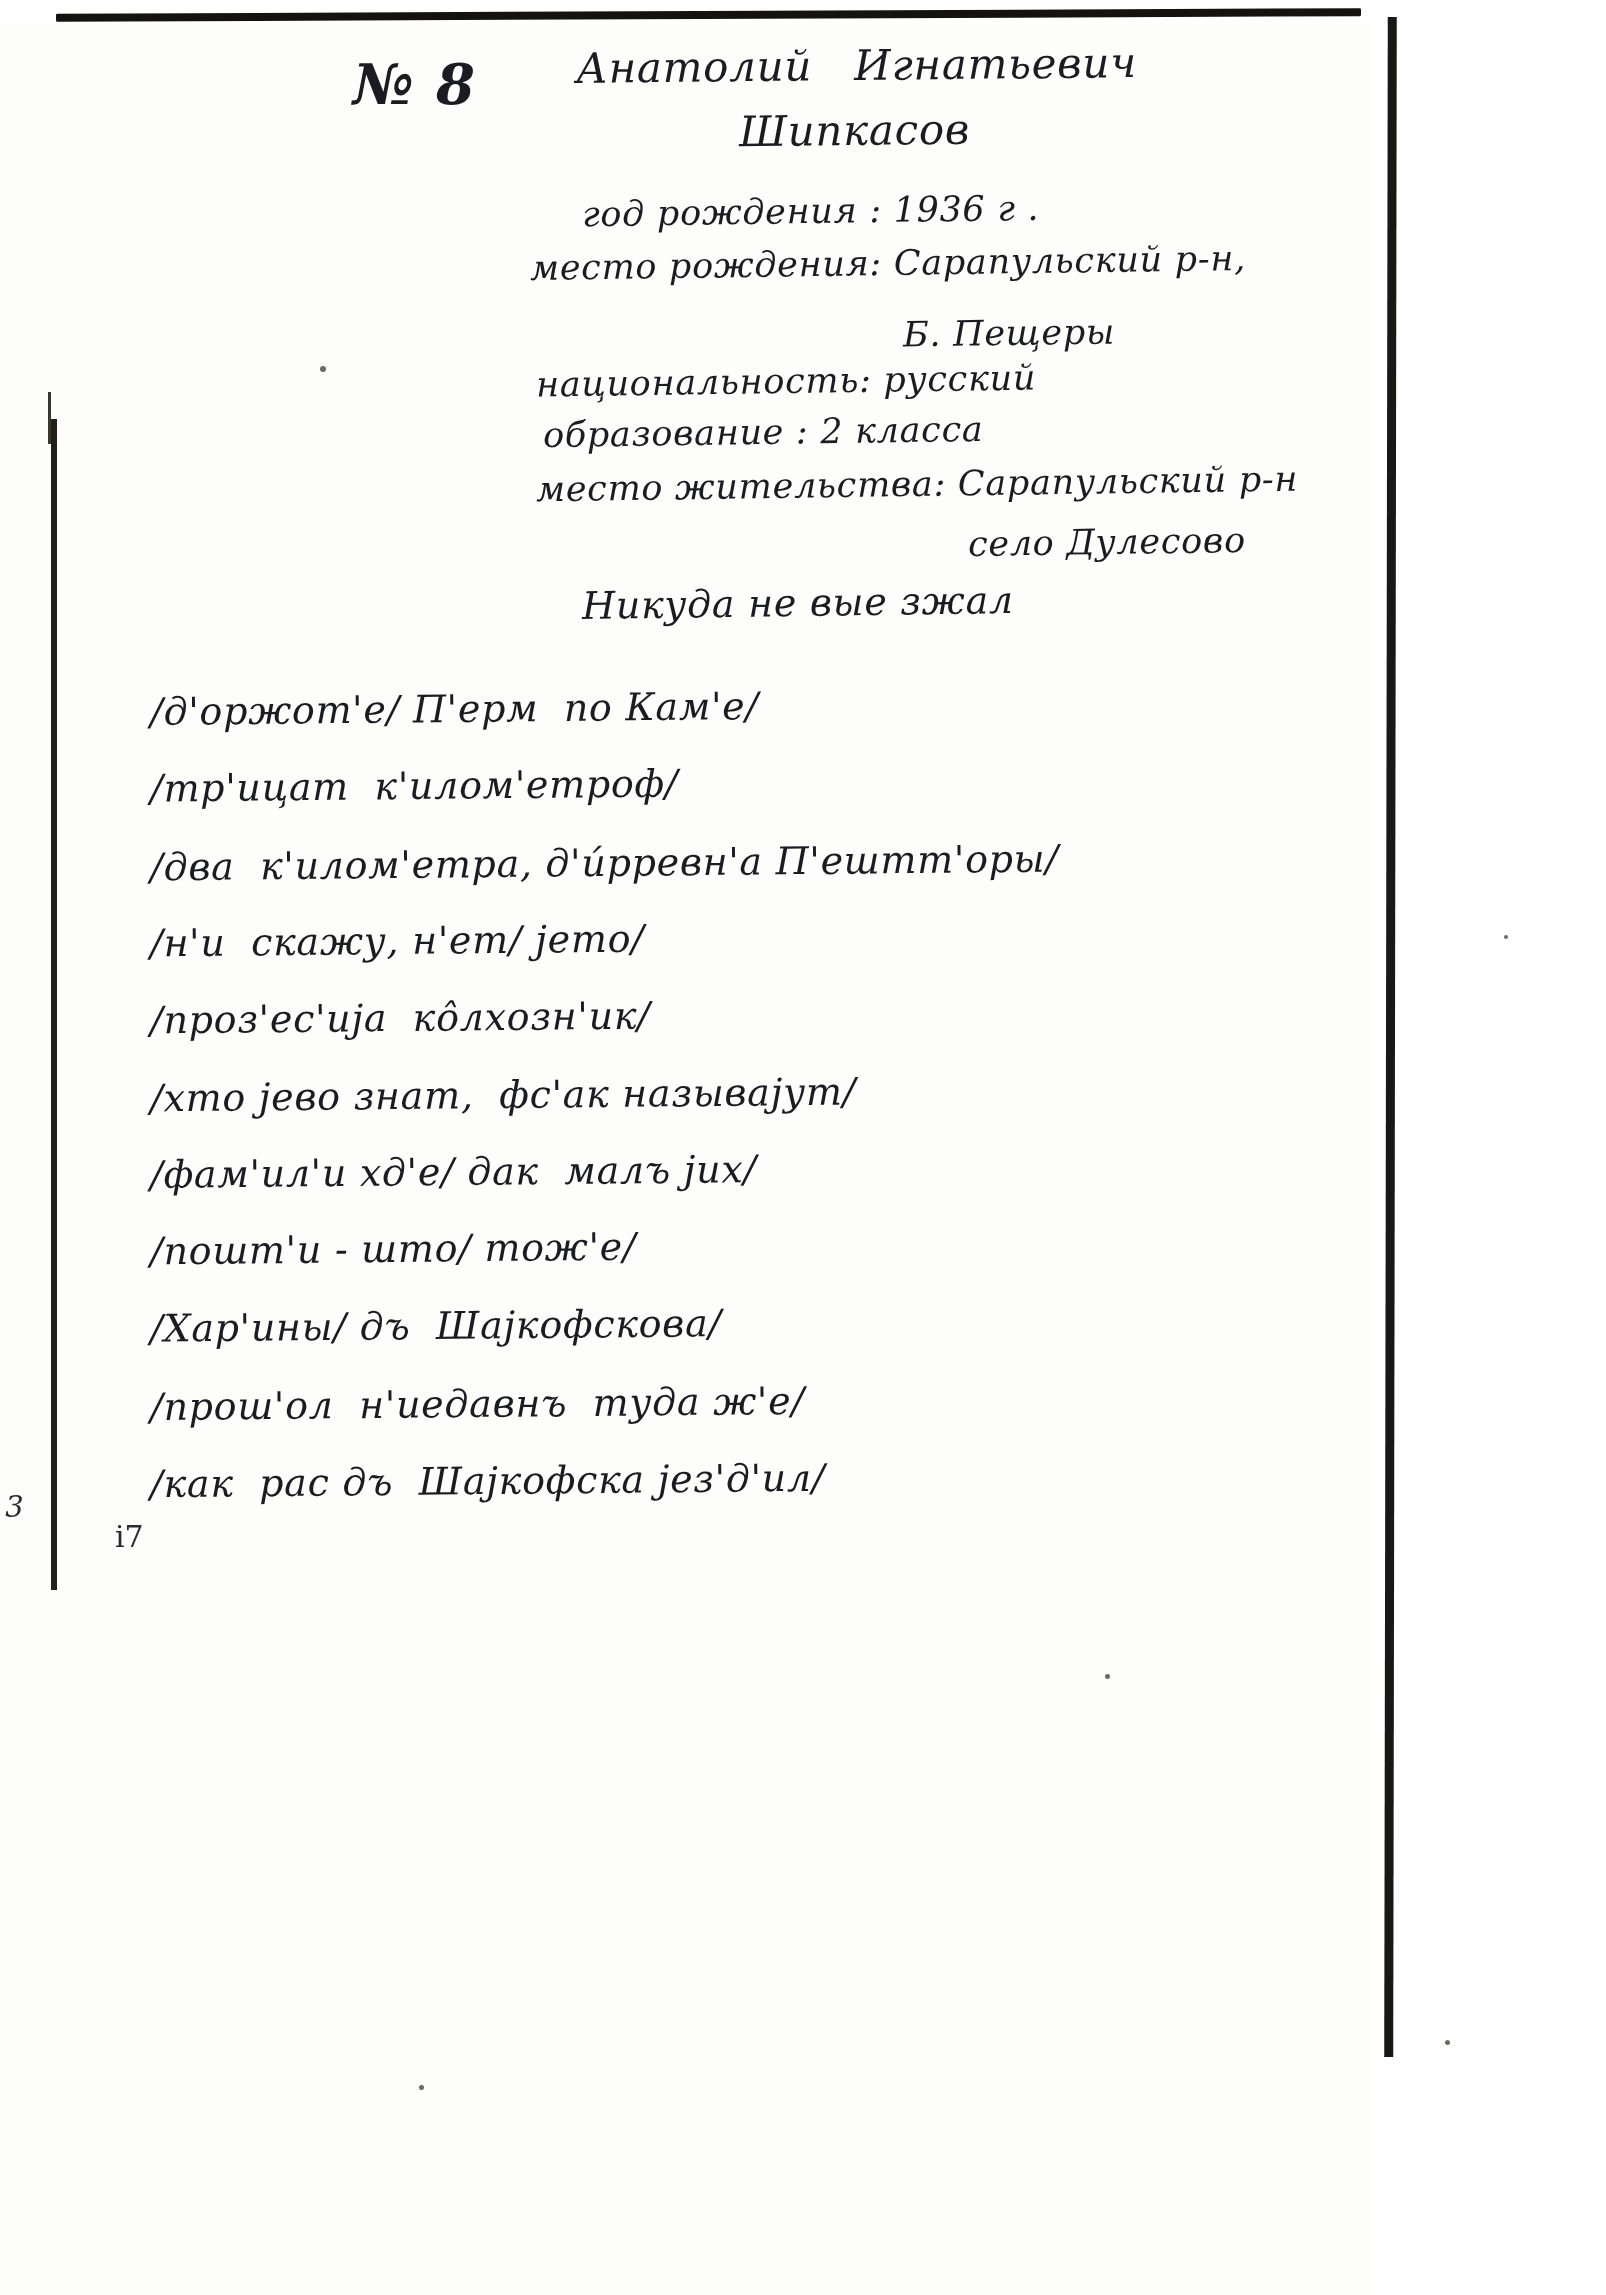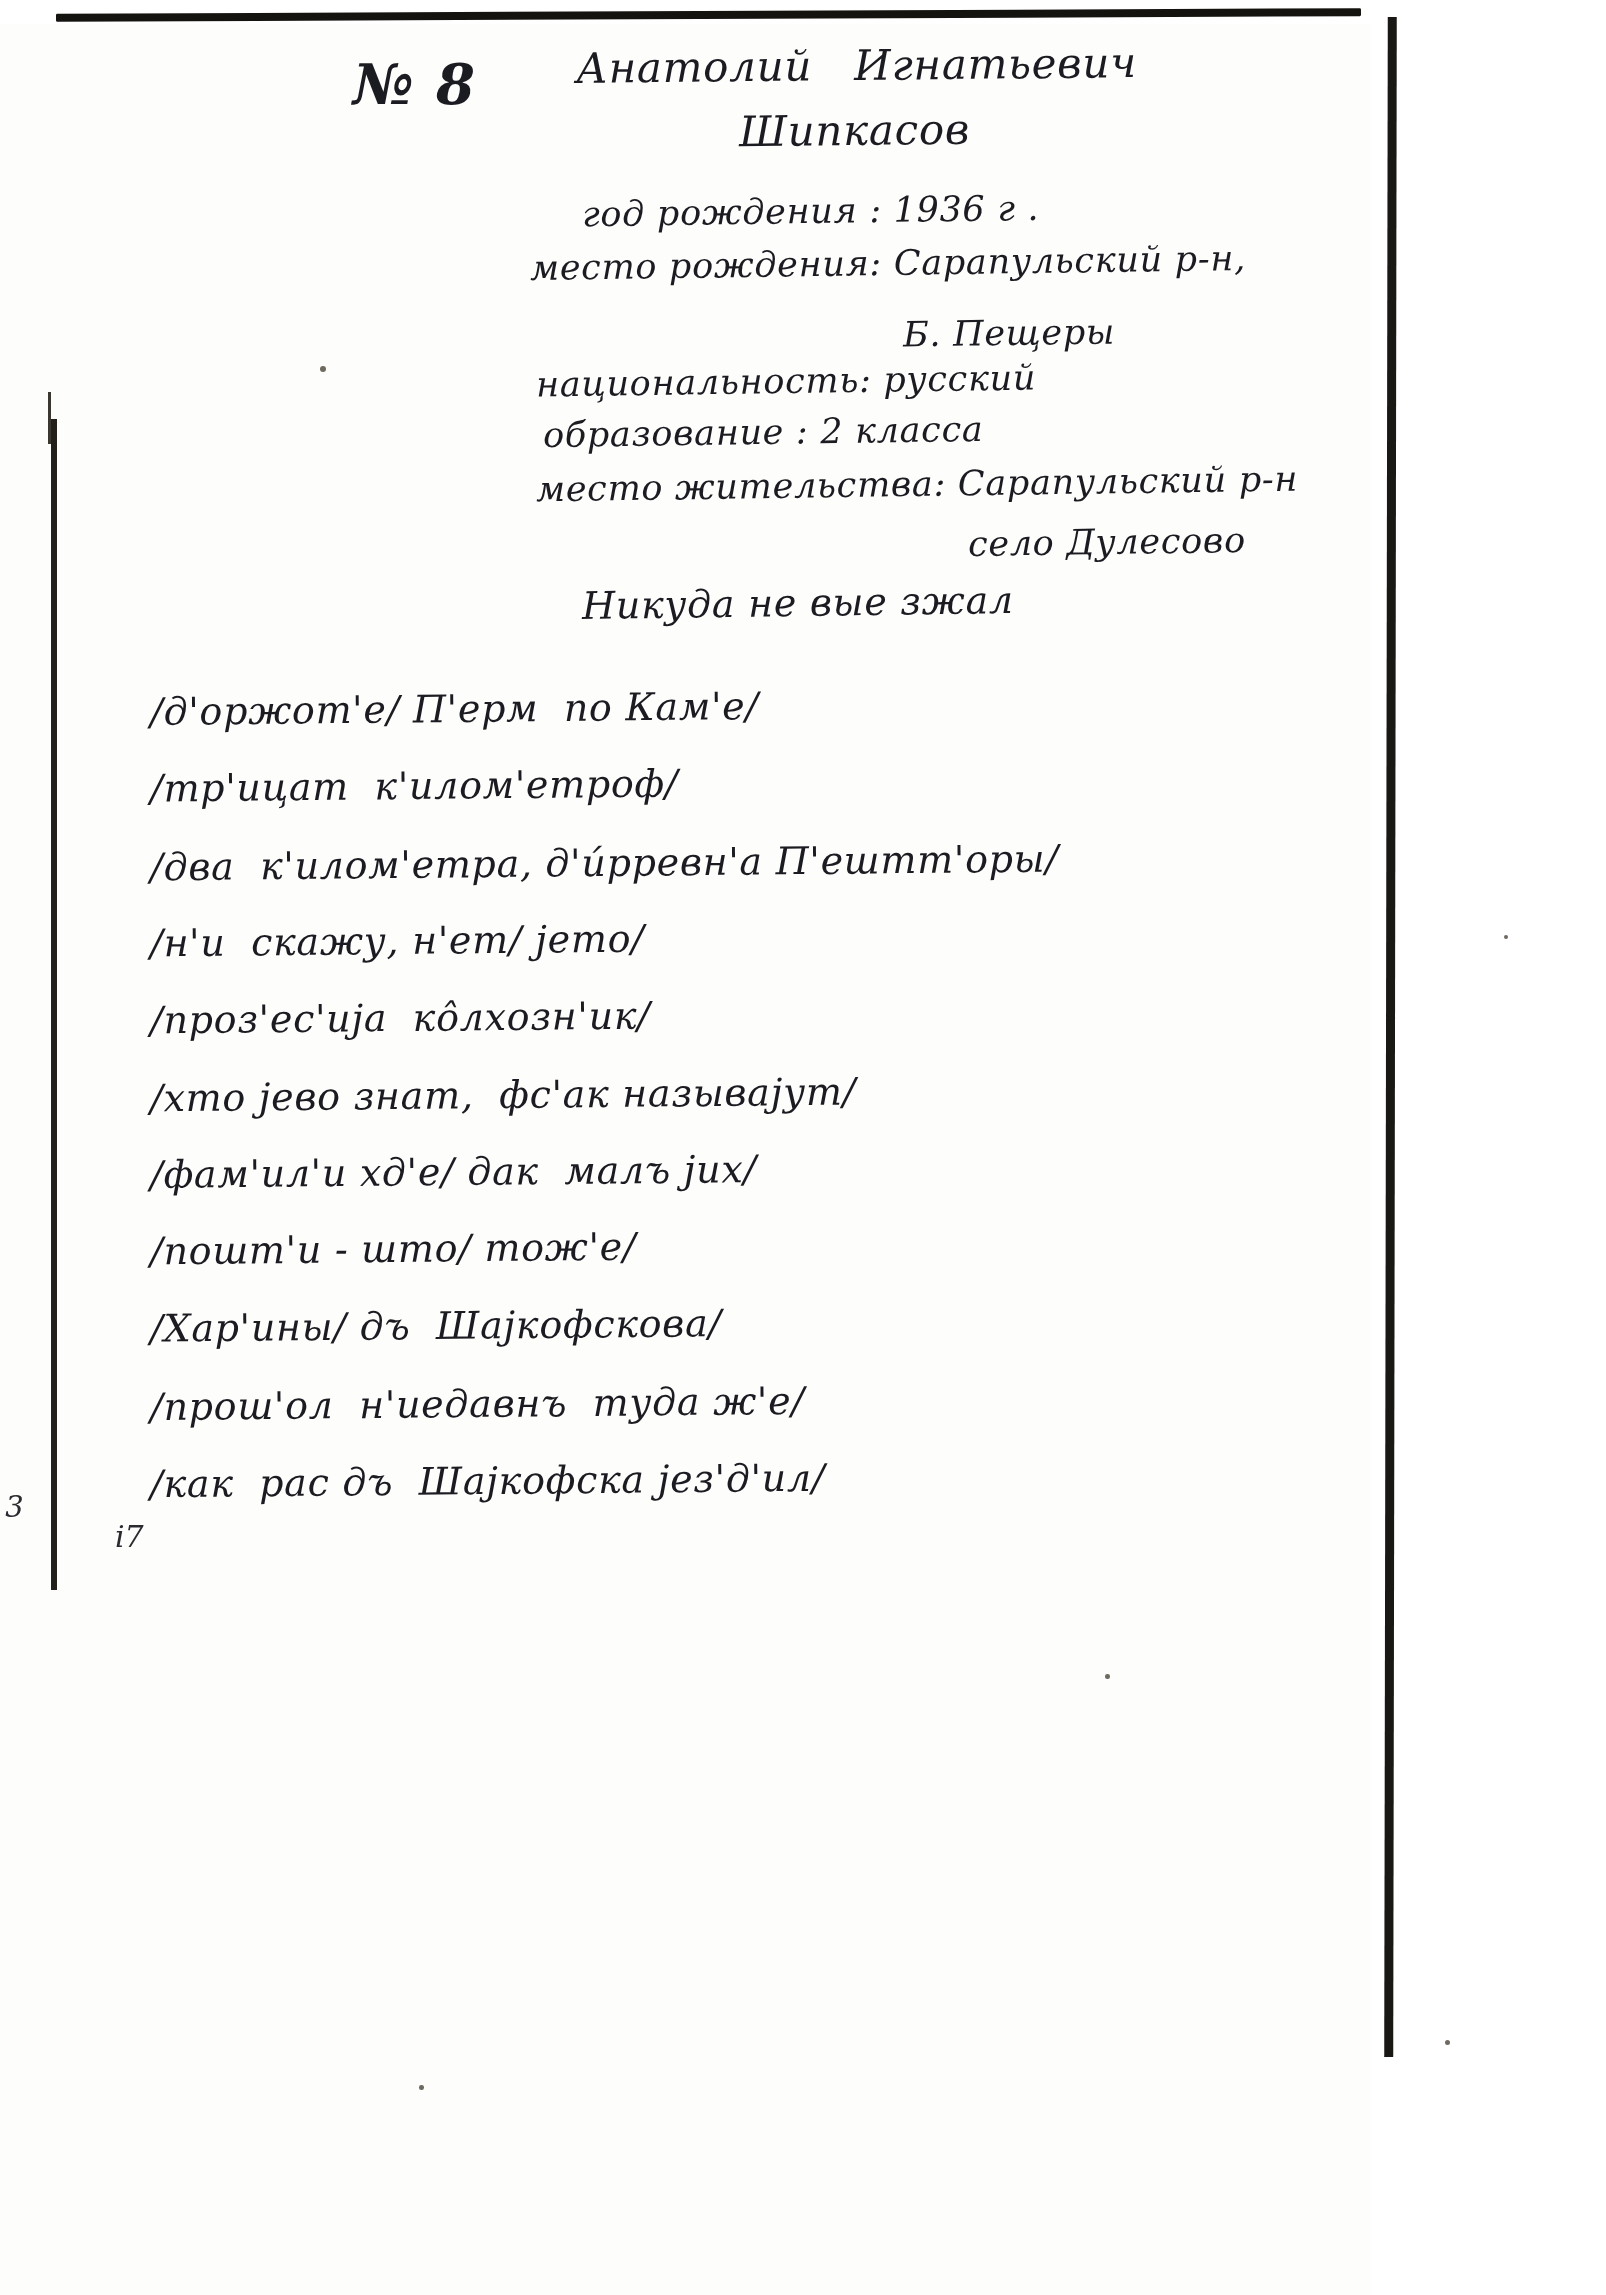--- a/index.html
+++ b/index.html
@@ -143,21 +143,20 @@
     font-family: "DejaVu Serif", serif;
     font-style: italic;
     color: #2a2a30;
   }
   .marginal-num {
     position: absolute;
     left: 115px;
     top: 1519px;
     font-size: 30px;
     font-family: "DejaVu Serif", serif;
-    font-style: italic;
     color: #2a2a30;
   }
 </style>
 </head>
 <body>
 
 <div id="sheet">
 
   <div class="edge-top"></div>
   <div class="edge-top-bar"></div>

